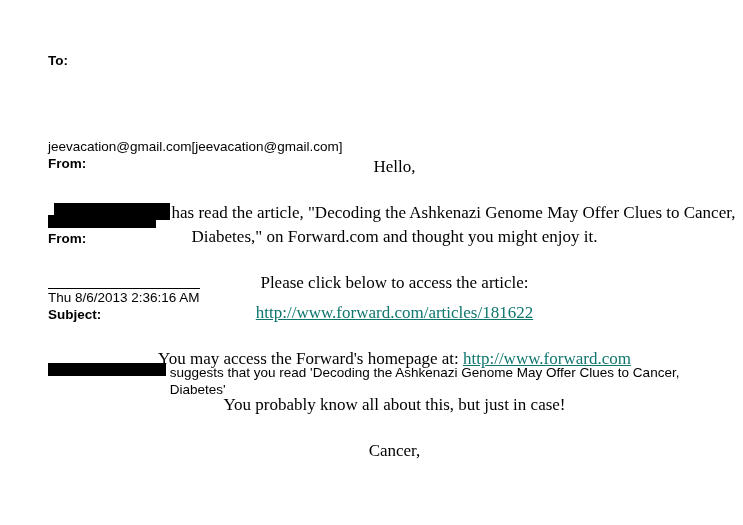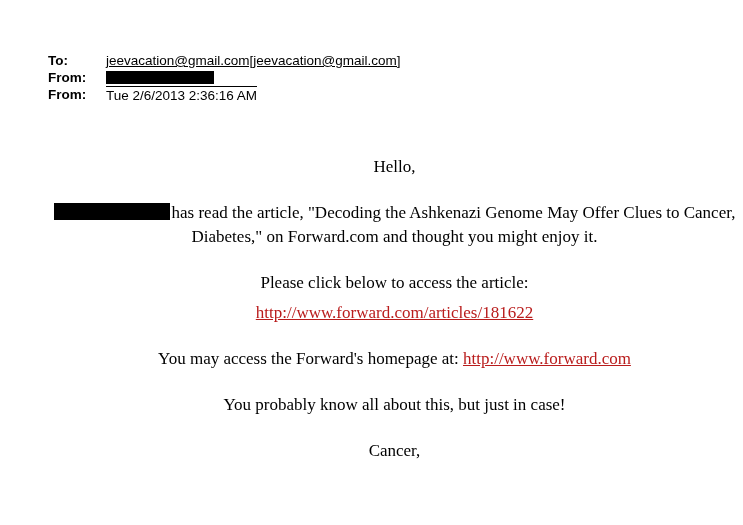--- a/index.html
+++ b/index.html
@@ -26,34 +26,35 @@
     left: 48px;
     top: 52px;
     width: 690px;
     font-family: "Liberation Sans", sans-serif;
     font-size: 13.5px;
     line-height: 17px;
   }
   .hrow {
     display: flex;
     align-items: flex-start;
+    flex-direction: column;
   }
   .hlabel {
     font-weight: bold;
     width: 58px;
     flex: 0 0 58px;
     font-size: 13.5px;
     letter-spacing: 0px;
   }
   .hvalue {
     flex: 1 1 auto;
     font-size: 13.5px;
   }
   .link-underline {
-    text-decoration: underline;
+    margin-top: 28px;
   }
   .redact {
     display: inline-block;
     background: #000000;
     vertical-align: middle;
     height: 13px;
   }
   .redact-from { width: 108px; height: 13px; position: relative; top: -1px; }
   .redact-subject { width: 118px; height: 13px; position: relative; top: -1px; margin-right: 4px;}
   .subject-wrap {
@@ -88,21 +89,21 @@
   }
   .redact-body {
     display: inline-block;
     background: #000000;
     width: 116px;
     height: 17px;
     vertical-align: -2px;
     margin-right: 2px;
   }
   a.urllink {
-    color: #b91c1c;
+    color: #0f766e;
   }
 </style>
 </head>
 <body>
 
 <div class="page">
 
   <div class="header">
 
     <div class="hrow">
@@ -113,24 +114,31 @@
     <div class="hrow">
       <div class="hlabel">From:</div>
       <div class="hvalue">
         <span class="redact redact-from"></span>
       </div>
     </div>
 
     <div class="hrow">
       <div class="hlabel">From:</div>
       <div class="hvalue">
-        <span class="sent-val">Tue 2/6/2013 2:36:16 AM</span>
+        <span class="sent-val">Thu 8/6/2013 2:36:16 AM</span>
       </div>
     </div>
 
+    <div class="hrow">
+      <div class="hlabel">Subject:</div>
+      <div class="hvalue subject-wrap">
+        <span class="redact redact-subject"></span>
+        <span class="subject-text">suggests that you read 'Decoding the Ashkenazi Genome May Offer Clues to Cancer, Diabetes'</span>
+      </div>
+    </div>
 
   </div>
 
   <div class="body-area">
 
     <p class="para">Hello,</p>
 
     <p class="para">
       <span class="redact-body"></span><span>has read the article, "Decoding the Ashkenazi Genome May Offer Clues to Cancer, Diabetes," on Forward.com and thought you might enjoy it.</span>
     </p>

